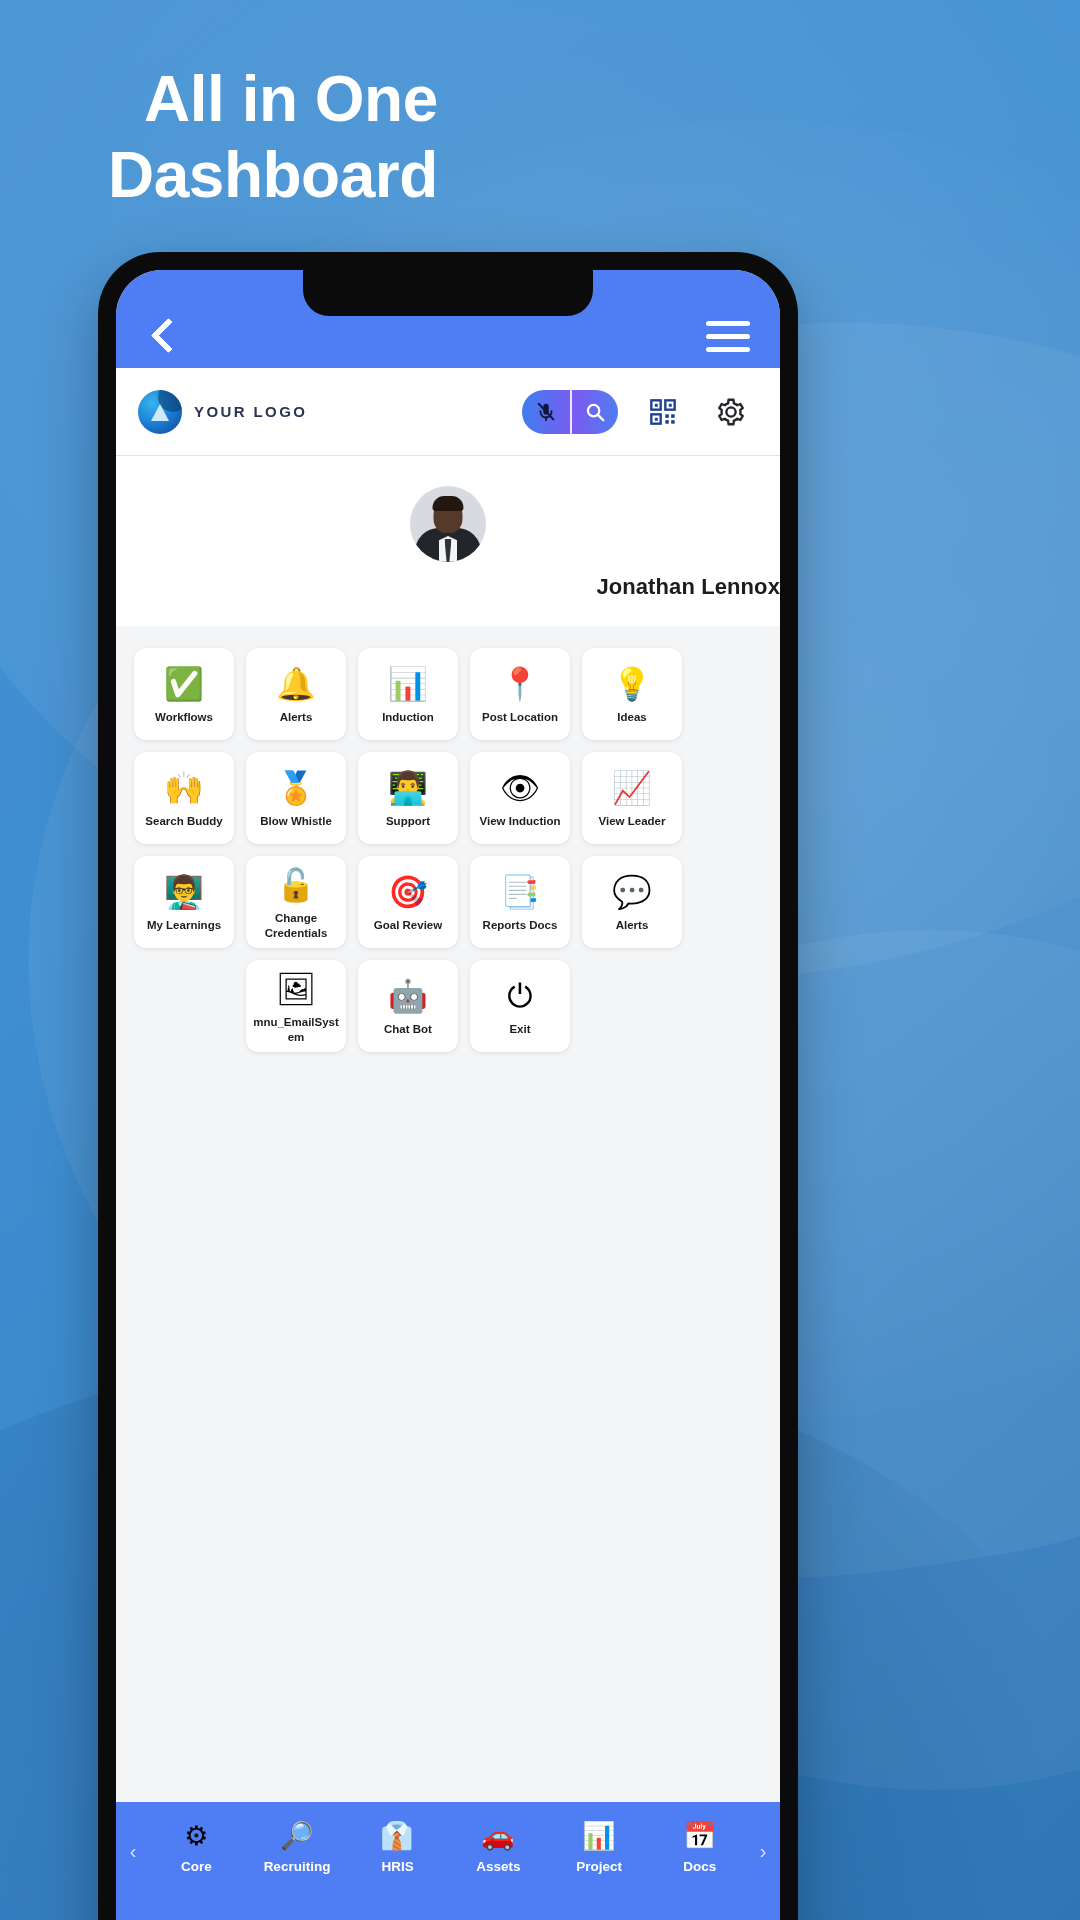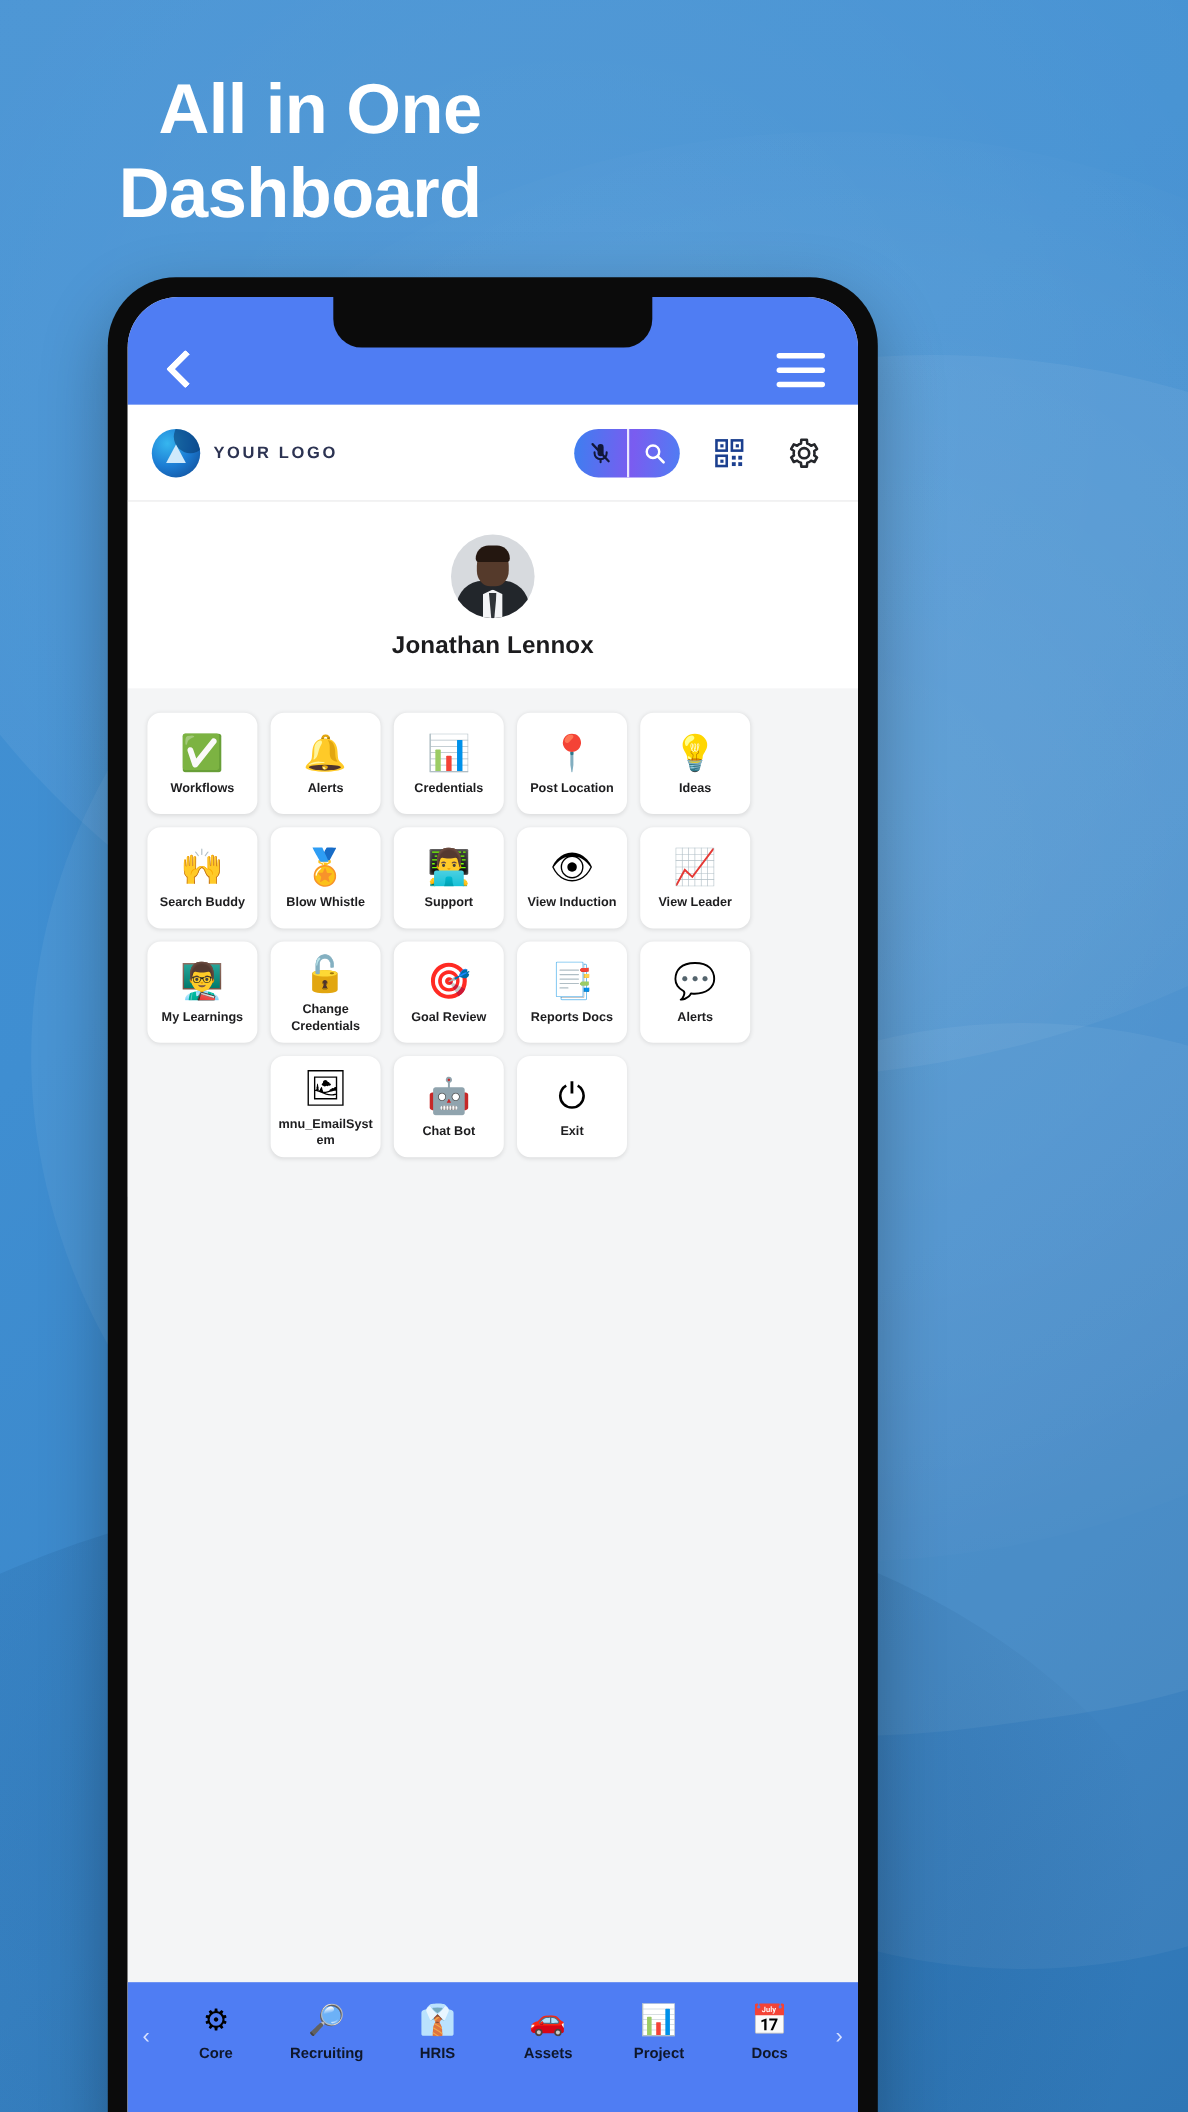--- a/index.html
+++ b/index.html
@@ -189,21 +189,21 @@
     width: 46px; height: 46px;
     display: flex; align-items: center; justify-content: center;
     margin-left: 10px;
     cursor: pointer;
   }
 
   
   .profile {
     background: #ffffff;
     padding: 30px 0 26px 0;
-    text-align: center;
+    text-align: right;
   }
   .avatar {
     width: 76px; height: 76px;
     border-radius: 50%;
     margin: 0 auto 12px auto;
     background: #d7dade;
     position: relative;
     overflow: hidden;
   }
   .av-head {
@@ -335,21 +335,21 @@
     flex-direction: column;
     align-items: center;
     cursor: pointer;
     min-width: 0;
   }
   .nav-ico { font-size: 27px; line-height: 1; height: 32px; display: flex; align-items: center; }
   .nav-label {
     margin-top: 7px;
     font-size: 13.5px;
     font-weight: 600;
-    color: #0f172a;
+    color: #ffffff;
     white-space: nowrap;
   }
   .screen-inner {
     display: flex;
     flex-direction: column;
     height: 100%;
   }
   .scroll-body { flex: 1; background: #f4f5f6; overflow: hidden; }
 </style>
 </head>
@@ -445,21 +445,21 @@
             <div class="tile">
               <div class="tile-ico">✅</div>
               <div class="tile-label">Workflows</div>
             </div>
             <div class="tile">
               <div class="tile-ico">🔔</div>
               <div class="tile-label">Alerts</div>
             </div>
             <div class="tile">
               <div class="tile-ico">📊</div>
-              <div class="tile-label">Credentials</div>
+              <div class="tile-label">Induction</div>
             </div>
             <div class="tile">
               <div class="tile-ico">📍</div>
               <div class="tile-label">Post Location</div>
             </div>
             <div class="tile">
               <div class="tile-ico">💡</div>
               <div class="tile-label">Ideas</div>
             </div>
           </div>

